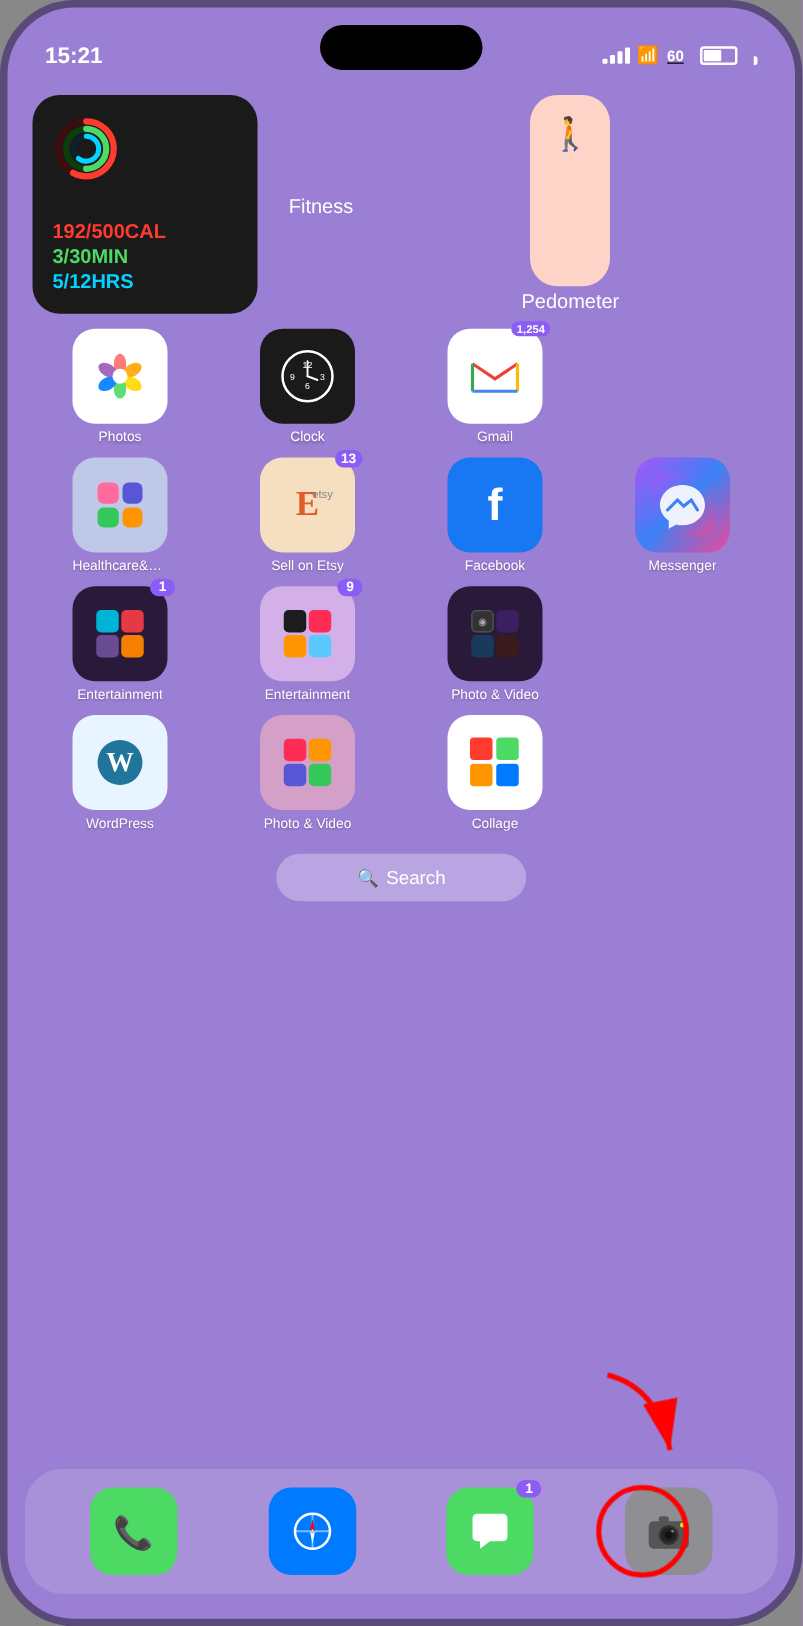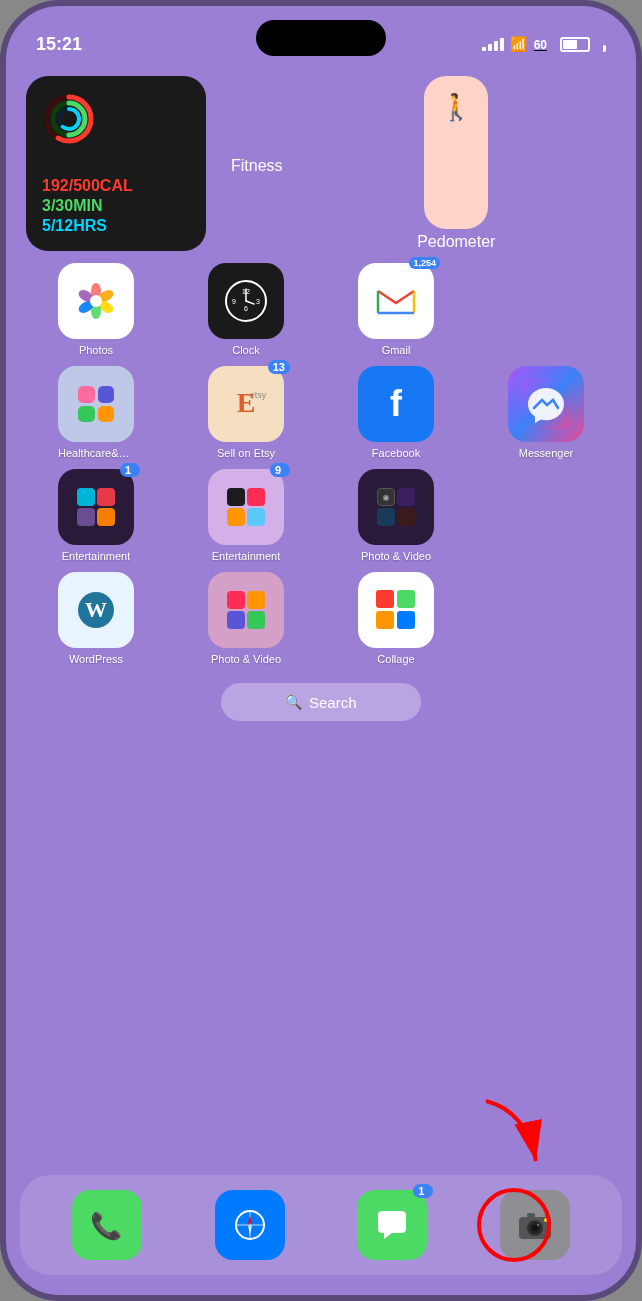--- a/index.html
+++ b/index.html
@@ -239,27 +239,28 @@
       text-shadow: 0 1px 2px rgba(0,0,0,0.3);
       white-space: nowrap;
       overflow: hidden;
       text-overflow: ellipsis;
       max-width: 76px;
     }
     .badge {
       position: absolute;
       top: -6px;
       right: -6px;
-      background: #3b82f6;
+      background: #8b5cf6;
       color: #fff;
       font-size: 11px;
       font-weight: 700;
       border-radius: 10px;
       padding: 1px 5px;
       min-width: 20px;
+      text-align: center;
       z-index: 5;
     }
     
     .search-bar {
       margin: 18px auto 14px;
       width: 200px;
       height: 38px;
       background: rgba(255,255,255,0.3);
       border-radius: 20px;
       display: flex;

